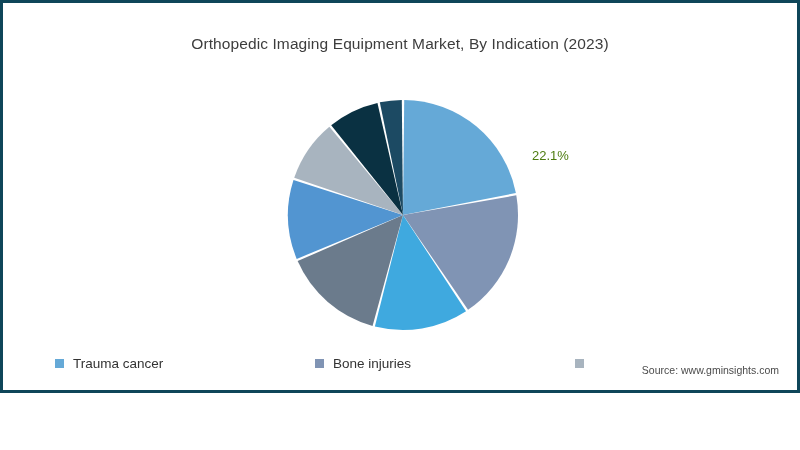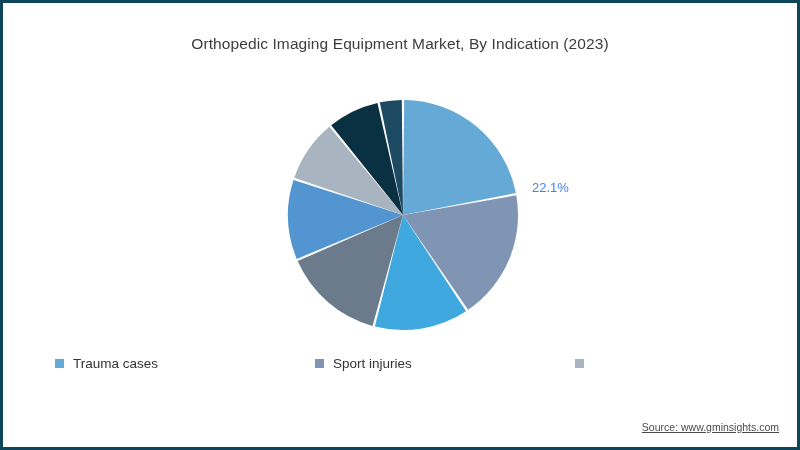--- a/index.html
+++ b/index.html
@@ -9,21 +9,21 @@
   }
   body {
     width: 800px;
     height: 450px;
     font-family: "Liberation Sans", sans-serif;
     overflow: hidden;
   }
   #frame {
     position: relative;
     width: 800px;
-    height: 450px;
+    height: 393px;
     box-sizing: border-box;
     border: 3px solid #0E4659;
     background: #ffffff;
   }
   #chart-title {
     position: absolute;
     top: 32px;
     left: 0;
     width: 100%;
     text-align: center;
@@ -41,23 +41,22 @@
   #pie-svg {
     position: absolute;
     left: 0;
     top: 0;
   }
   #pct-label {
     position: absolute;
     left: 529px;
     top: 145px;
     font-size: 13px;
-    color: #3b82f6;
+    color: #4d7c0f;
     white-space: nowrap;
-    margin-top: 32px;
   }
   #legend {
     position: absolute;
     left: 52px;
     top: 353px;
     width: 710px;
     display: grid;
     grid-template-columns: 260px 260px 190px;
     grid-row-gap: 16px;
   }
@@ -75,21 +74,20 @@
     font-size: 13.5px;
     color: #333333;
     white-space: nowrap;
   }
   #source {
     position: absolute;
     right: 18px;
     bottom: 14px;
     font-size: 10.5px;
     color: #4a4a4a;
-    text-decoration: underline;
   }
 </style>
 </head>
 <body>
 
 <div id="frame">
 
   <div id="chart-title">Orthopedic Imaging Equipment Market, By Indication (2023)</div>
 
   <div id="pie-wrap">
@@ -102,25 +100,25 @@
         <path d="M 400 212 L 291.24 174.64 A 115 115 0 0 1 326.33 123.70 Z" fill="#A8B4BF"></path>
         <path d="M 400 212 L 328.19 122.18 A 115 115 0 0 1 374.44 99.88 Z" fill="#0A3142"></path>
         <path d="M 400 212 L 376.80 99.37 A 115 115 0 0 1 398.80 97.01 Z" fill="#1C4A63"></path>
       </svg>
     <div id="pct-label">22.1%</div>
   </div>
 
   <div id="legend">
     <div class="legend-item">
       <span class="legend-swatch" style="background: rgb(101, 169, 215);"></span>
-      <span class="legend-label">Trauma cases</span>
+      <span class="legend-label">Trauma cancer</span>
     </div>
     <div class="legend-item">
       <span class="legend-swatch" style="background: rgb(128, 148, 180);"></span>
-      <span class="legend-label">Sport injuries</span>
+      <span class="legend-label">Bone injuries</span>
     </div>
     <div class="legend-item">
       <span class="legend-swatch" style="background: rgb(168, 180, 191);"></span>
     </div>
   </div>
 
   <div id="source">Source: www.gminsights.com</div>
 
 </div>
 

